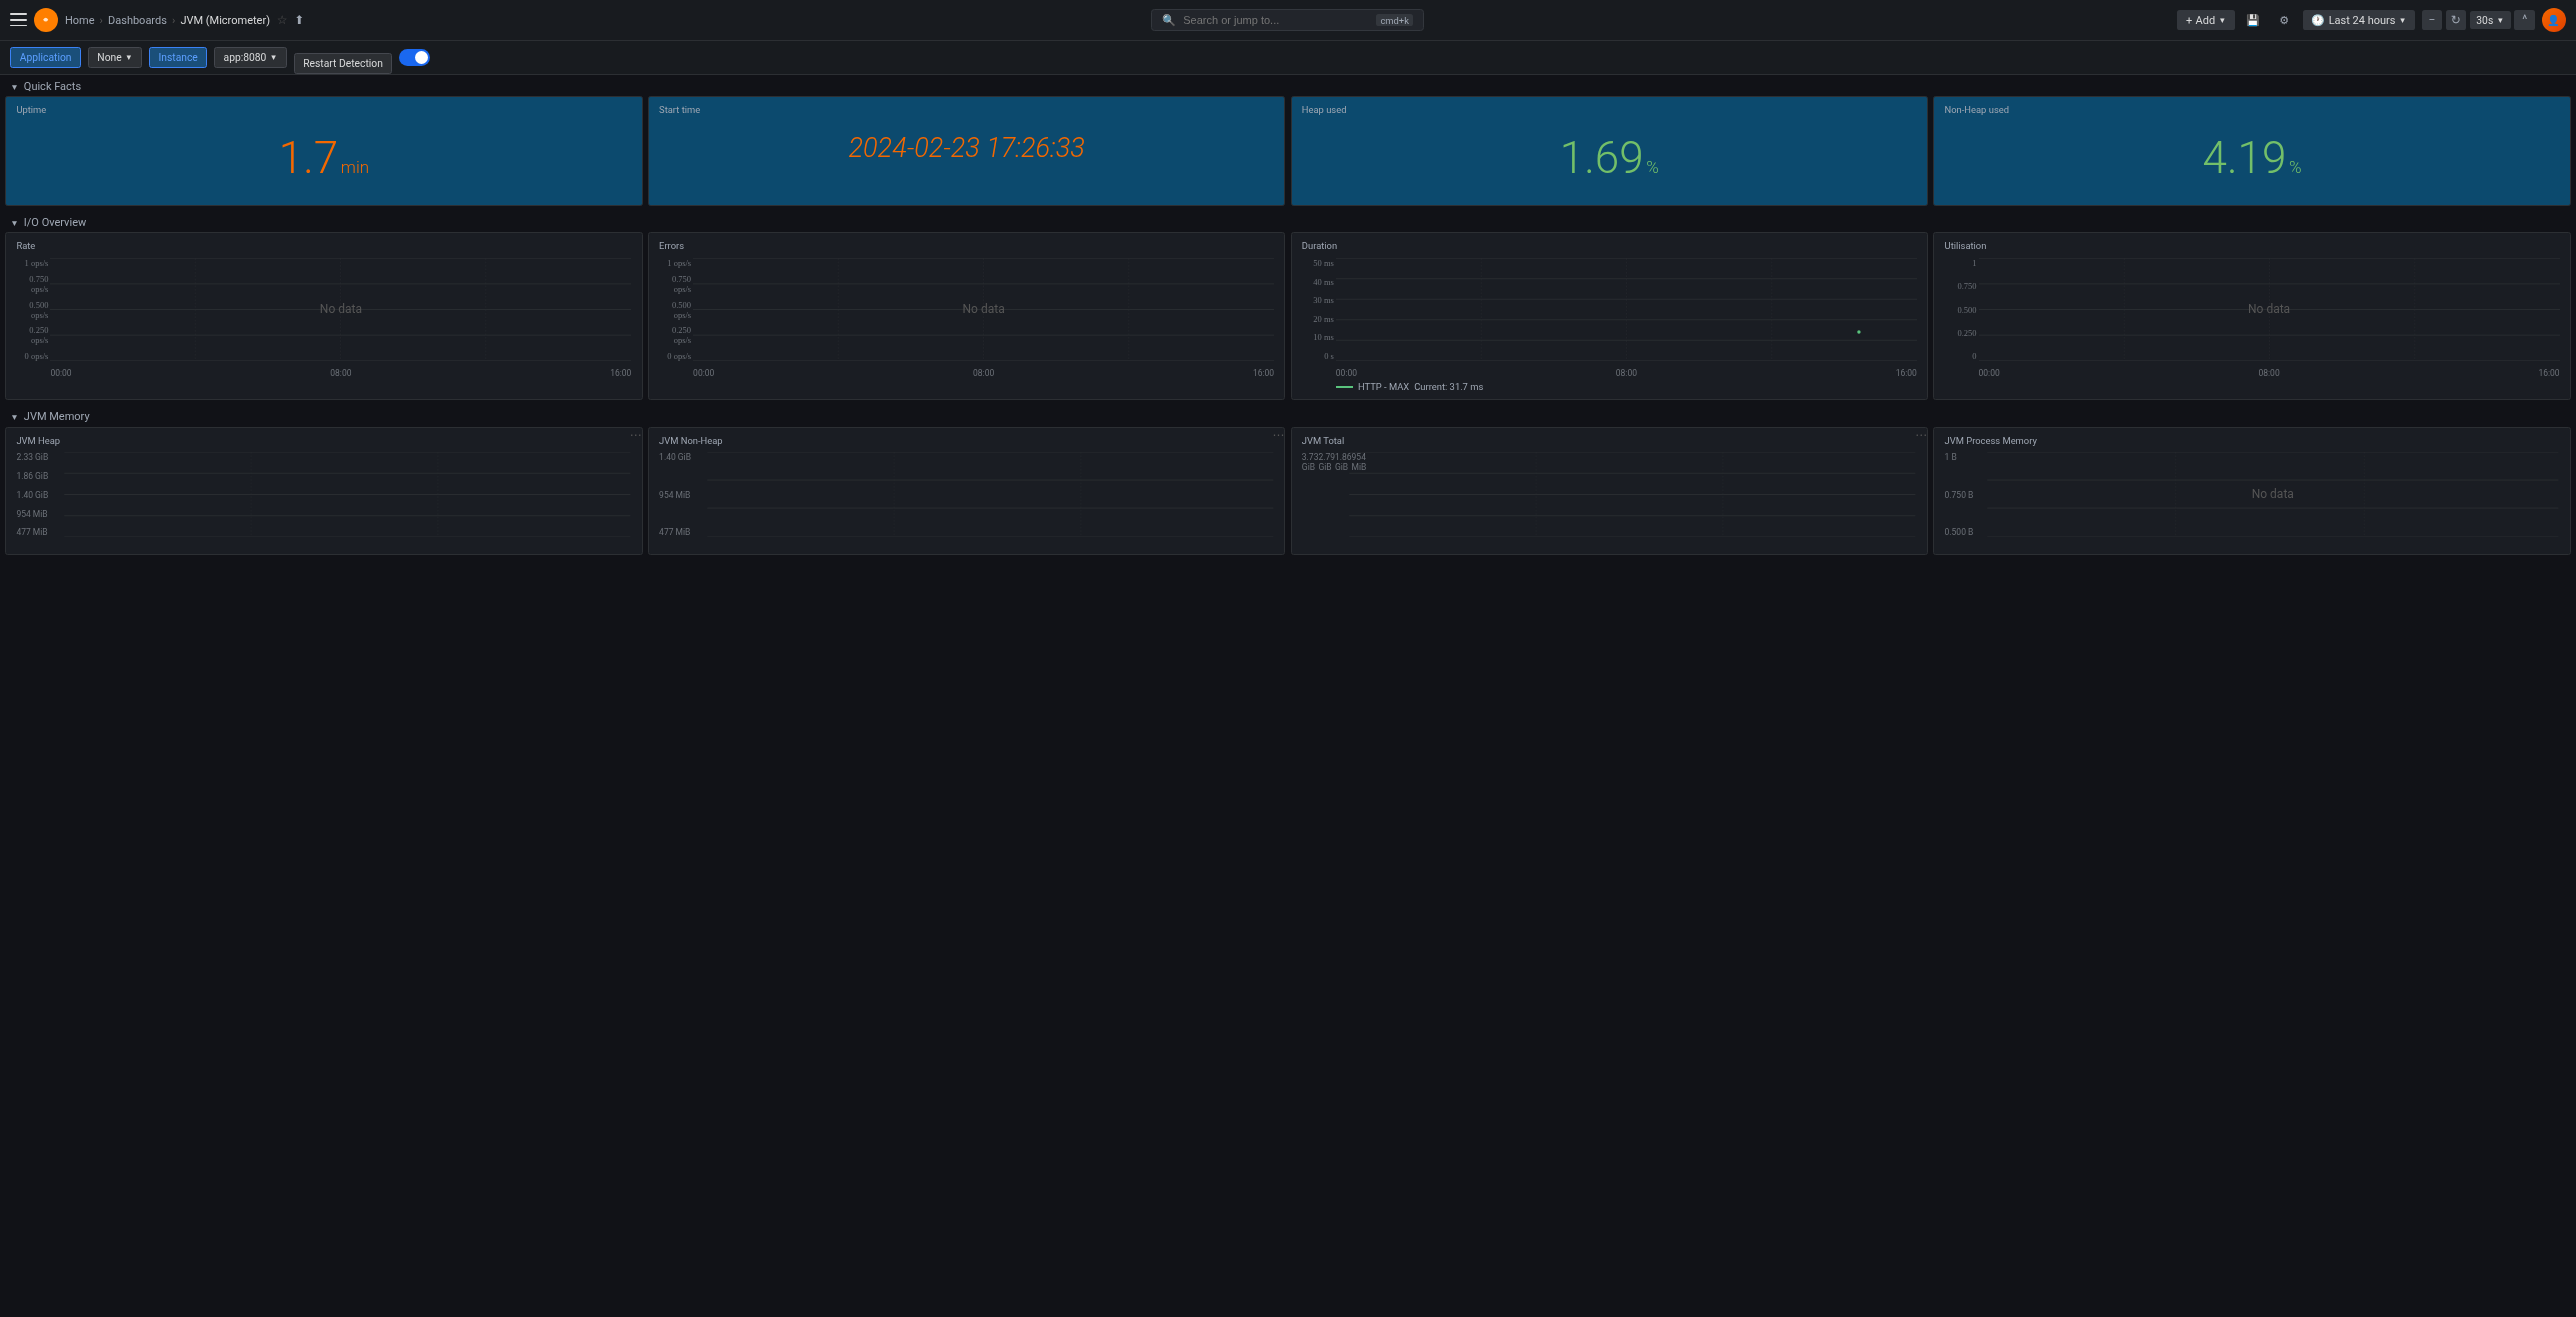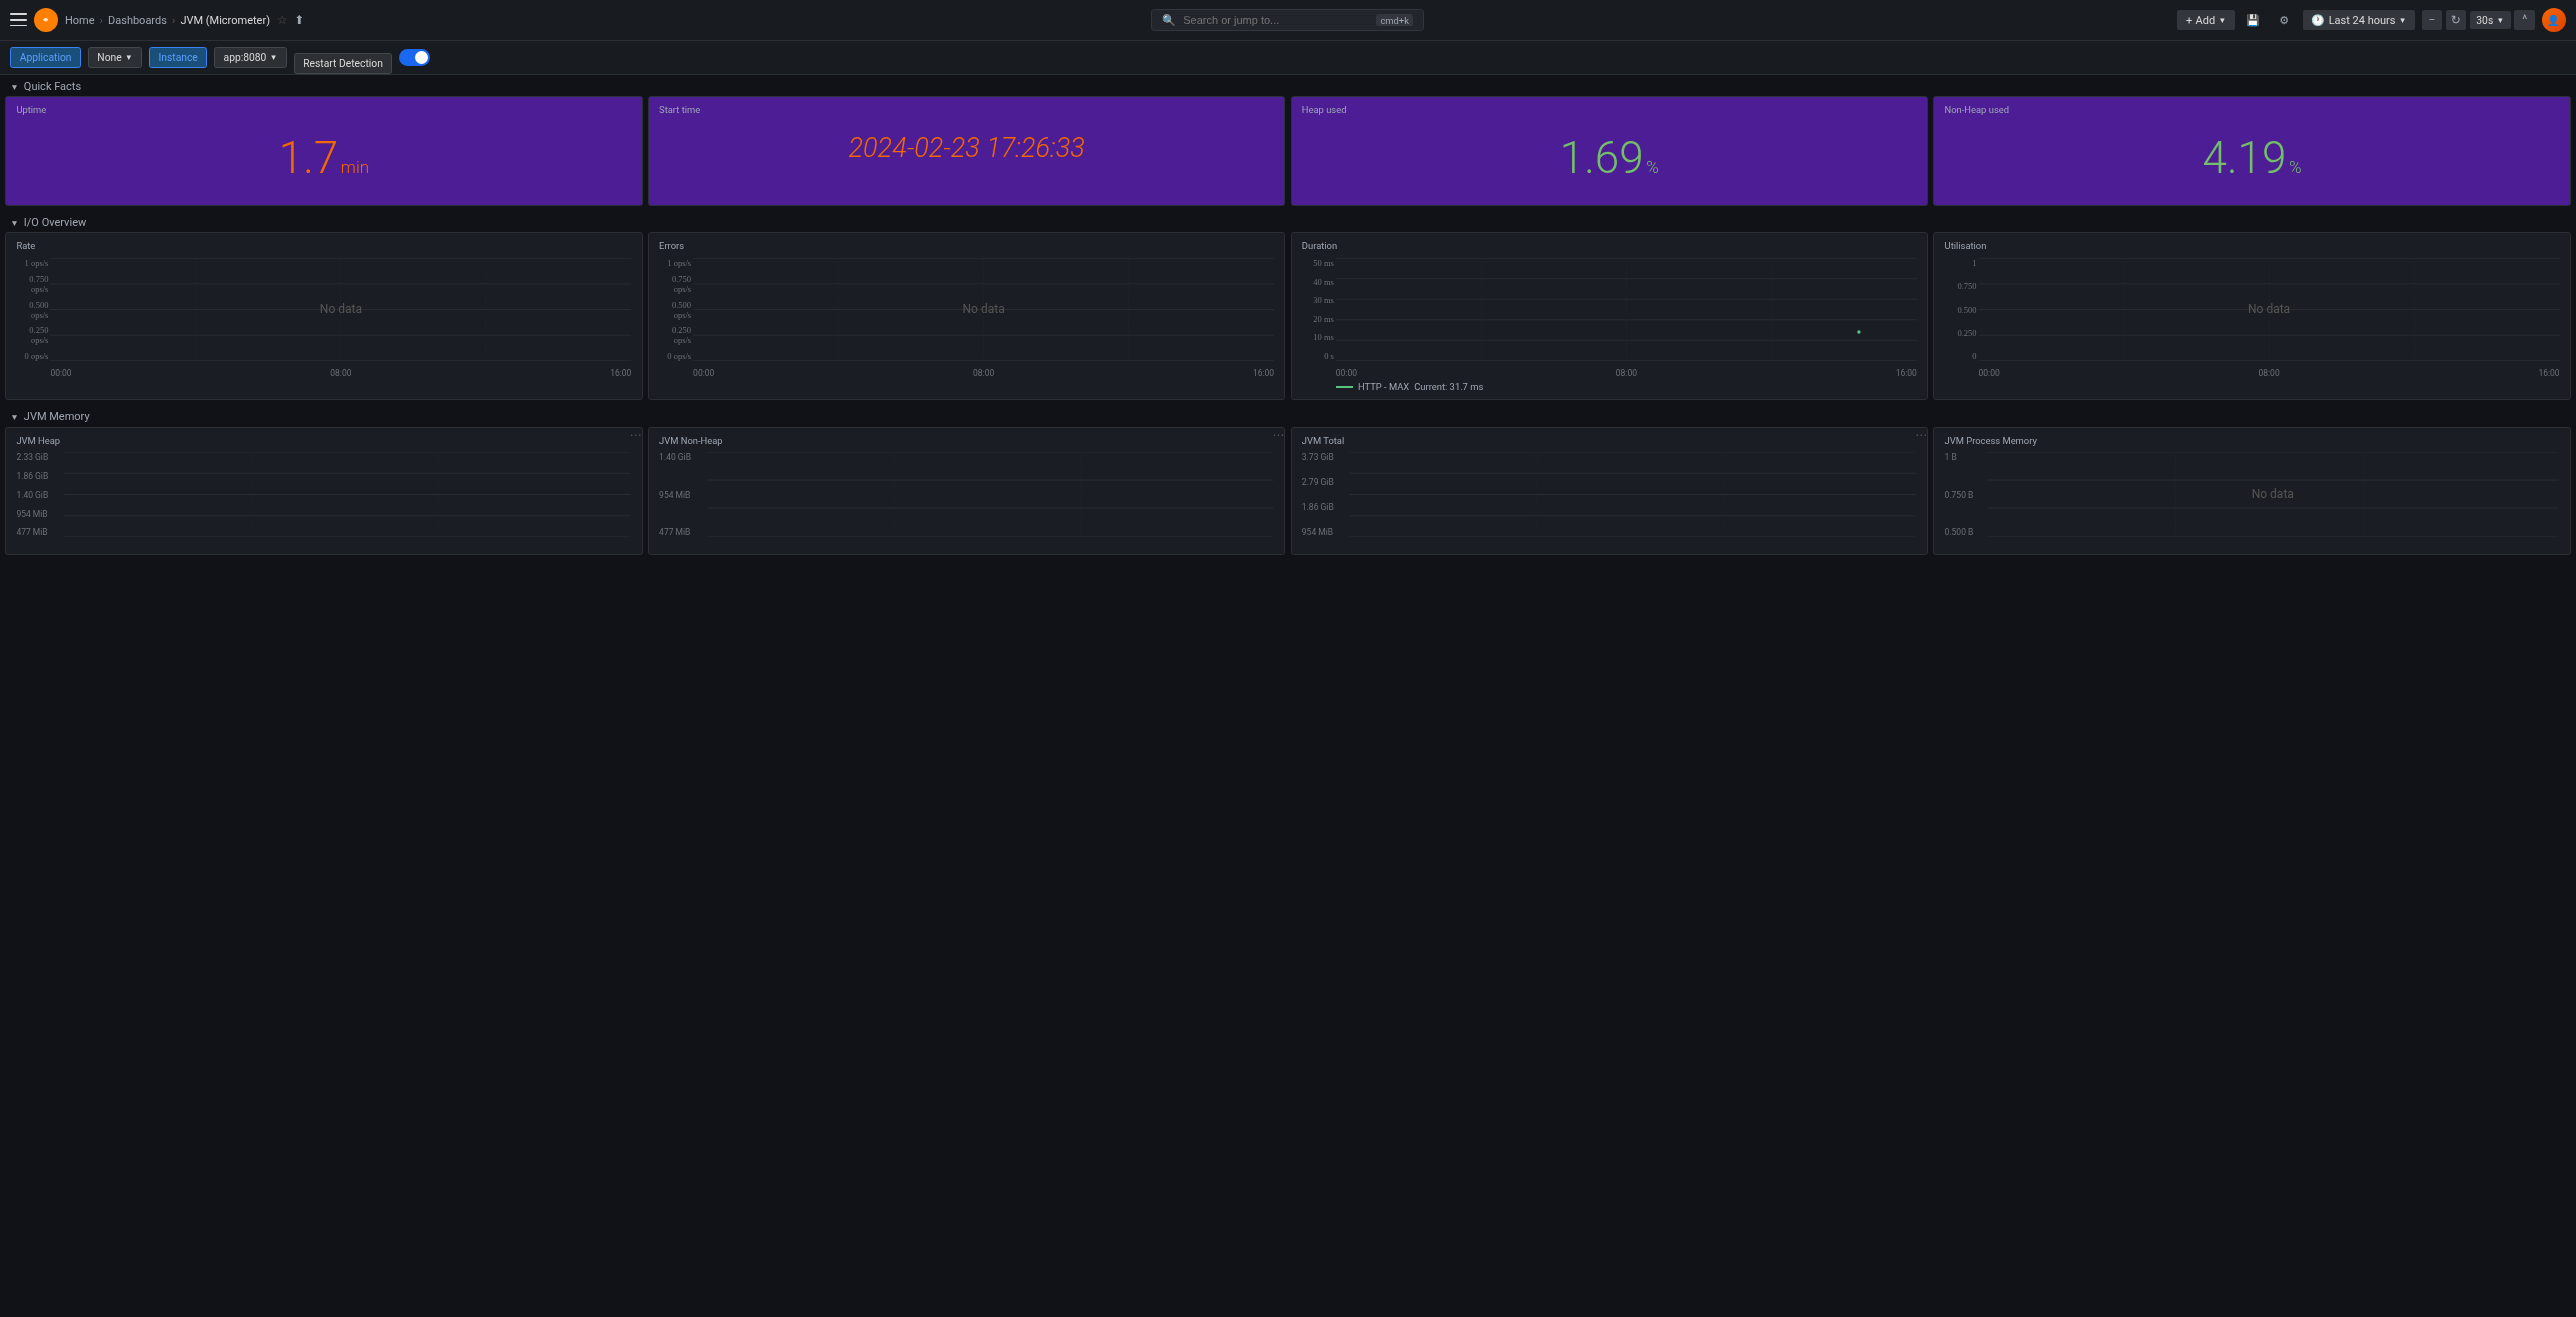--- a/index.html
+++ b/index.html
@@ -144,21 +144,21 @@
     }
     .section-arrow { color: #9fa7b3; font-size: 8.5px; }
     
     .grid-4 {
       display: grid;
       grid-template-columns: 1fr 1fr 1fr 1fr;
       gap: 5.1px;
       padding: 0 5.1px 5.1px;
     }
     .panel {
-      background: #4c1d95;
+      background: #0c4a6e;
       border: 0.9px solid #2c2f33;
       border-radius: 2.6px;
       padding: 6.8px 10.3px;
       min-height: 85px;
     }
     .panel-title {
       font-size: 9.4px; color: #9fa7b3;
       margin-bottom: 3.4px;
     }
     .stat-value {
@@ -565,21 +565,21 @@
         </div>
       </div>
     </div>
   </div>
 
   <div class="chart-panel" style="min-height:128px">
     <div class="panel-title">JVM Total</div>
     <div class="dots-icon">⋯</div>
     <div class="memory-chart">
       <div style="display:flex;gap:3.4px;height:100%;position:absolute;left:0;right:0;top:0">
-        <div style="width:43px;display:flex;flex-direction:column;justify-content:space-between;font-size:8.5px;color:#6c7178">
+        <div style="width:43px;display:flex;flex-direction:row;justify-content:space-between;font-size:8.5px;color:#6c7178">
           <span>3.73 GiB</span>
           <span>2.79 GiB</span>
           <span>1.86 GiB</span>
           <span>954 MiB</span>
         </div>
         <div style="flex:1;position:relative">
           <svg width="100%" height="100%" viewBox="0 0 666 100">
             <line x1="0" y1="0%" x2="100%" y2="0%" stroke="#2c2f33" stroke-width="1"></line>
             <line x1="0" y1="25%" x2="100%" y2="25%" stroke="#2c2f33" stroke-width="1"></line>
             <line x1="0" y1="50%" x2="100%" y2="50%" stroke="#2c2f33" stroke-width="1"></line>

